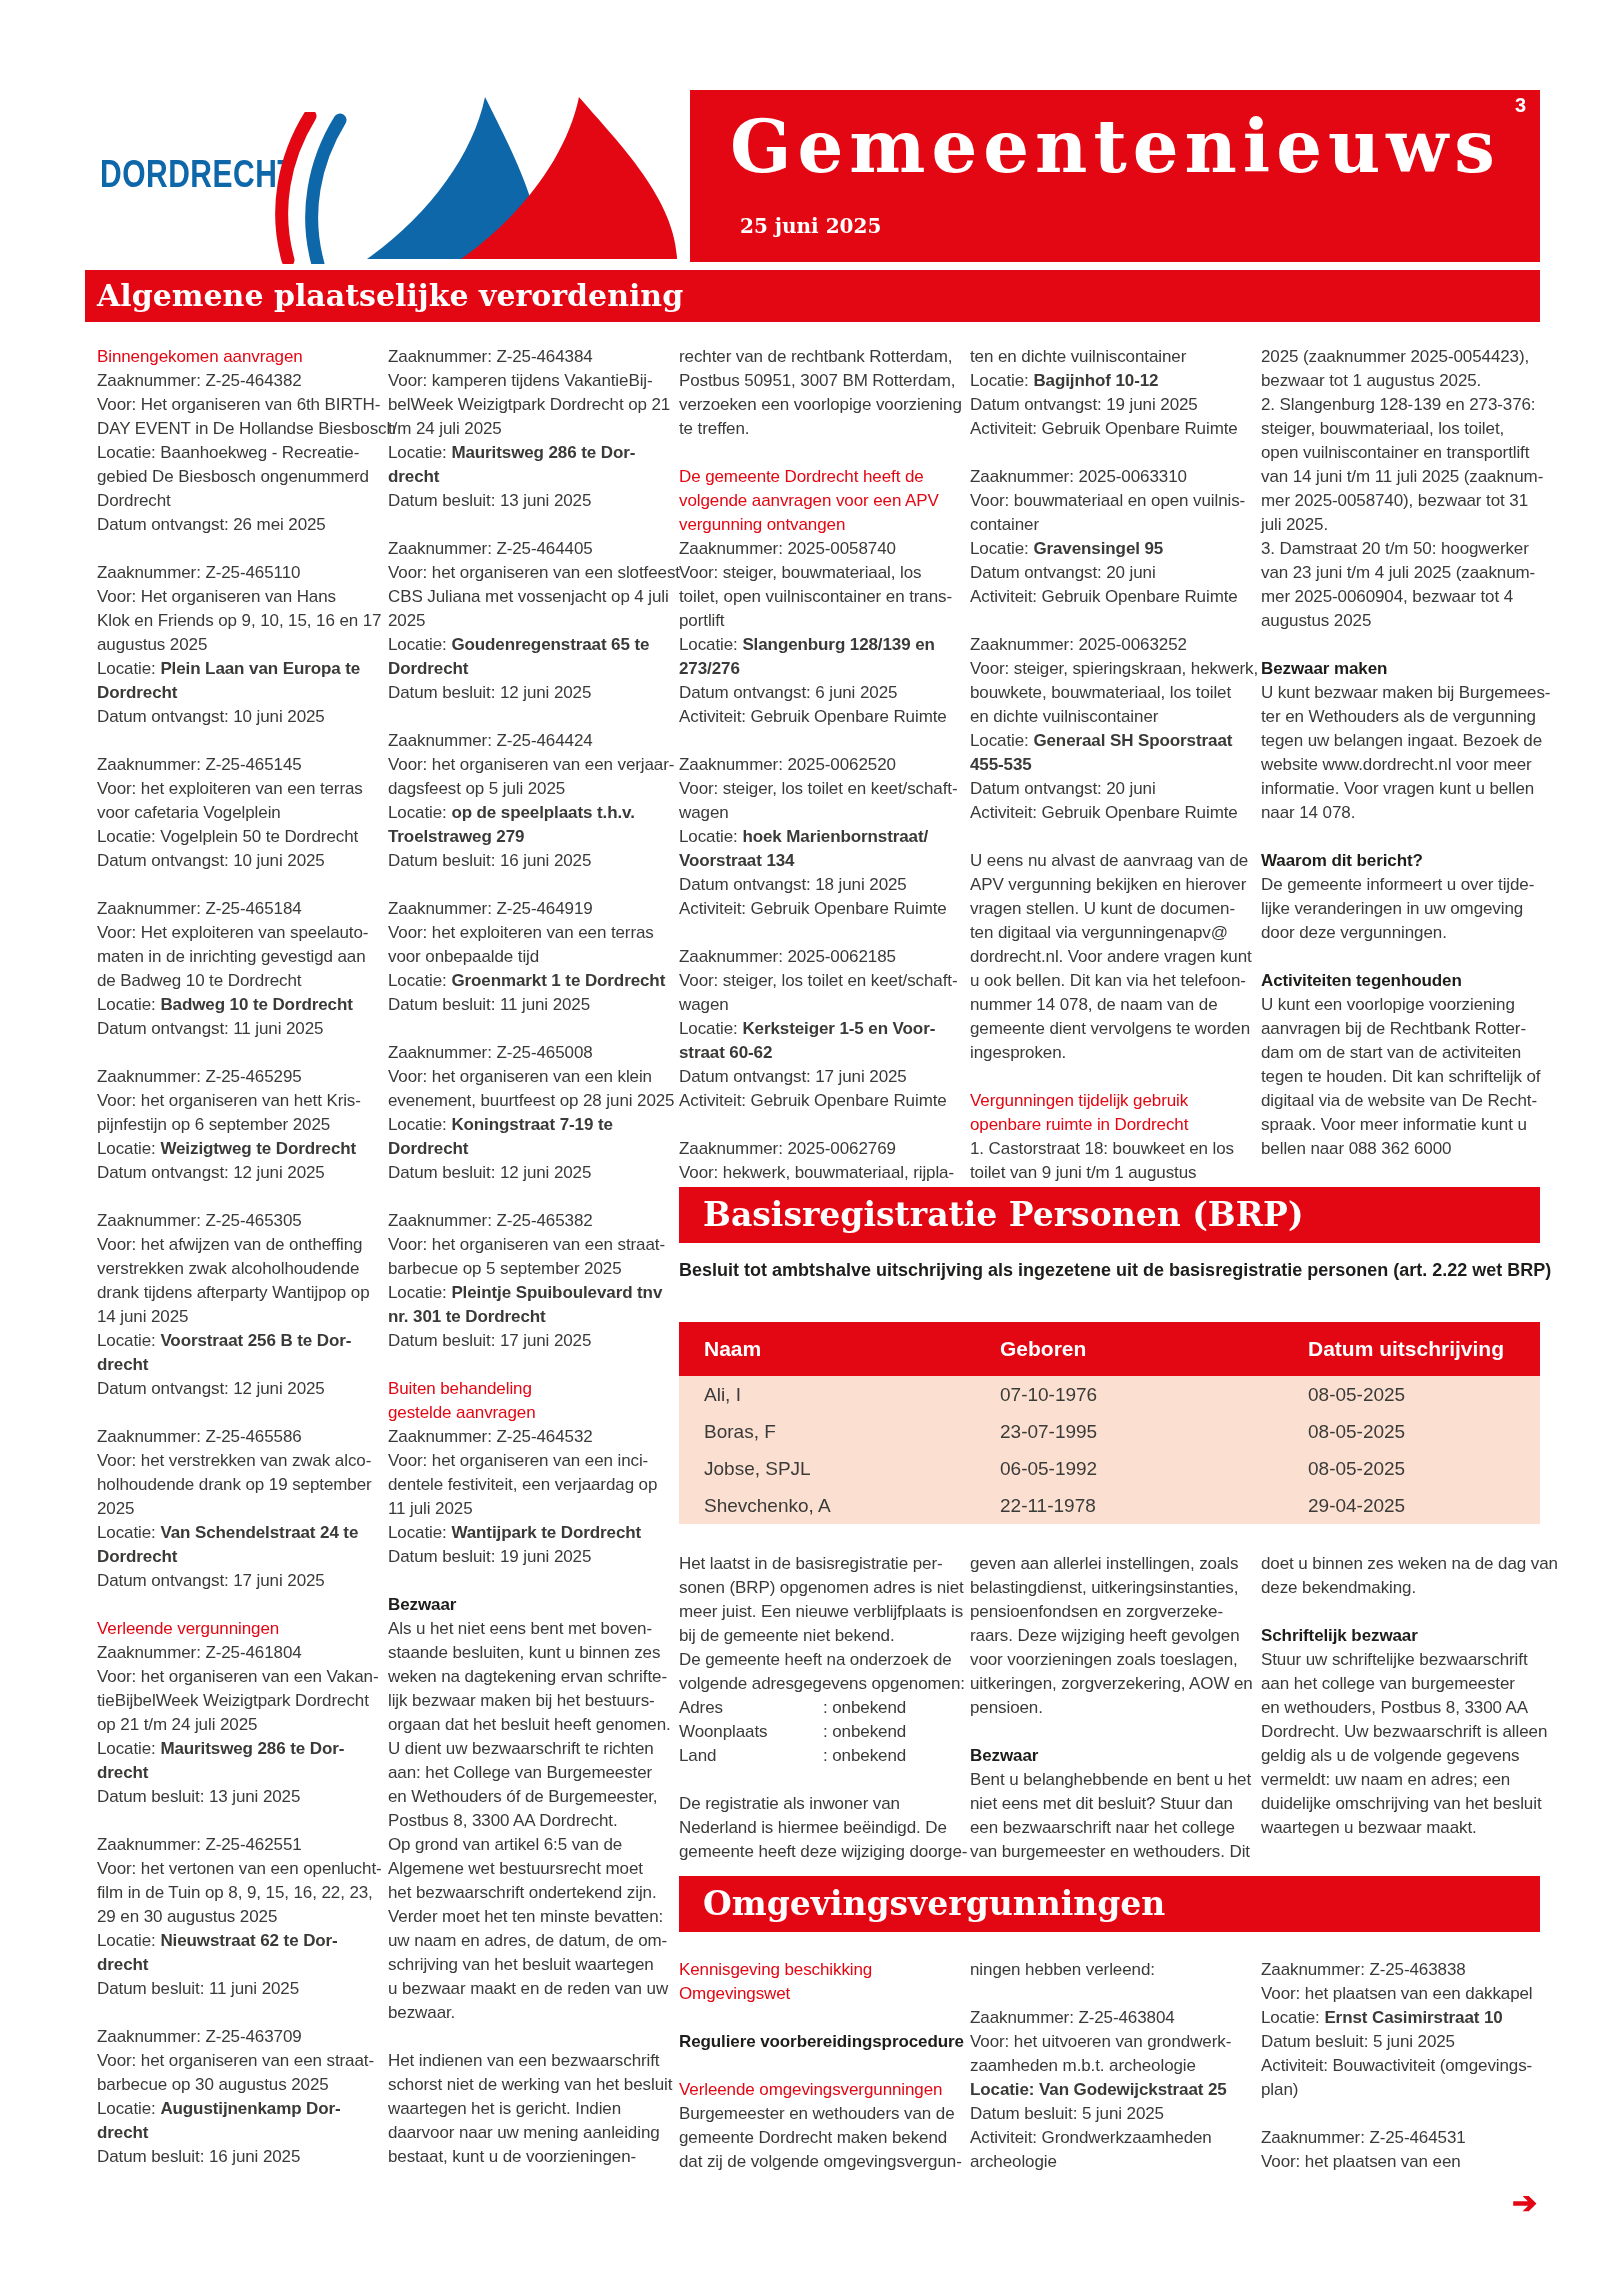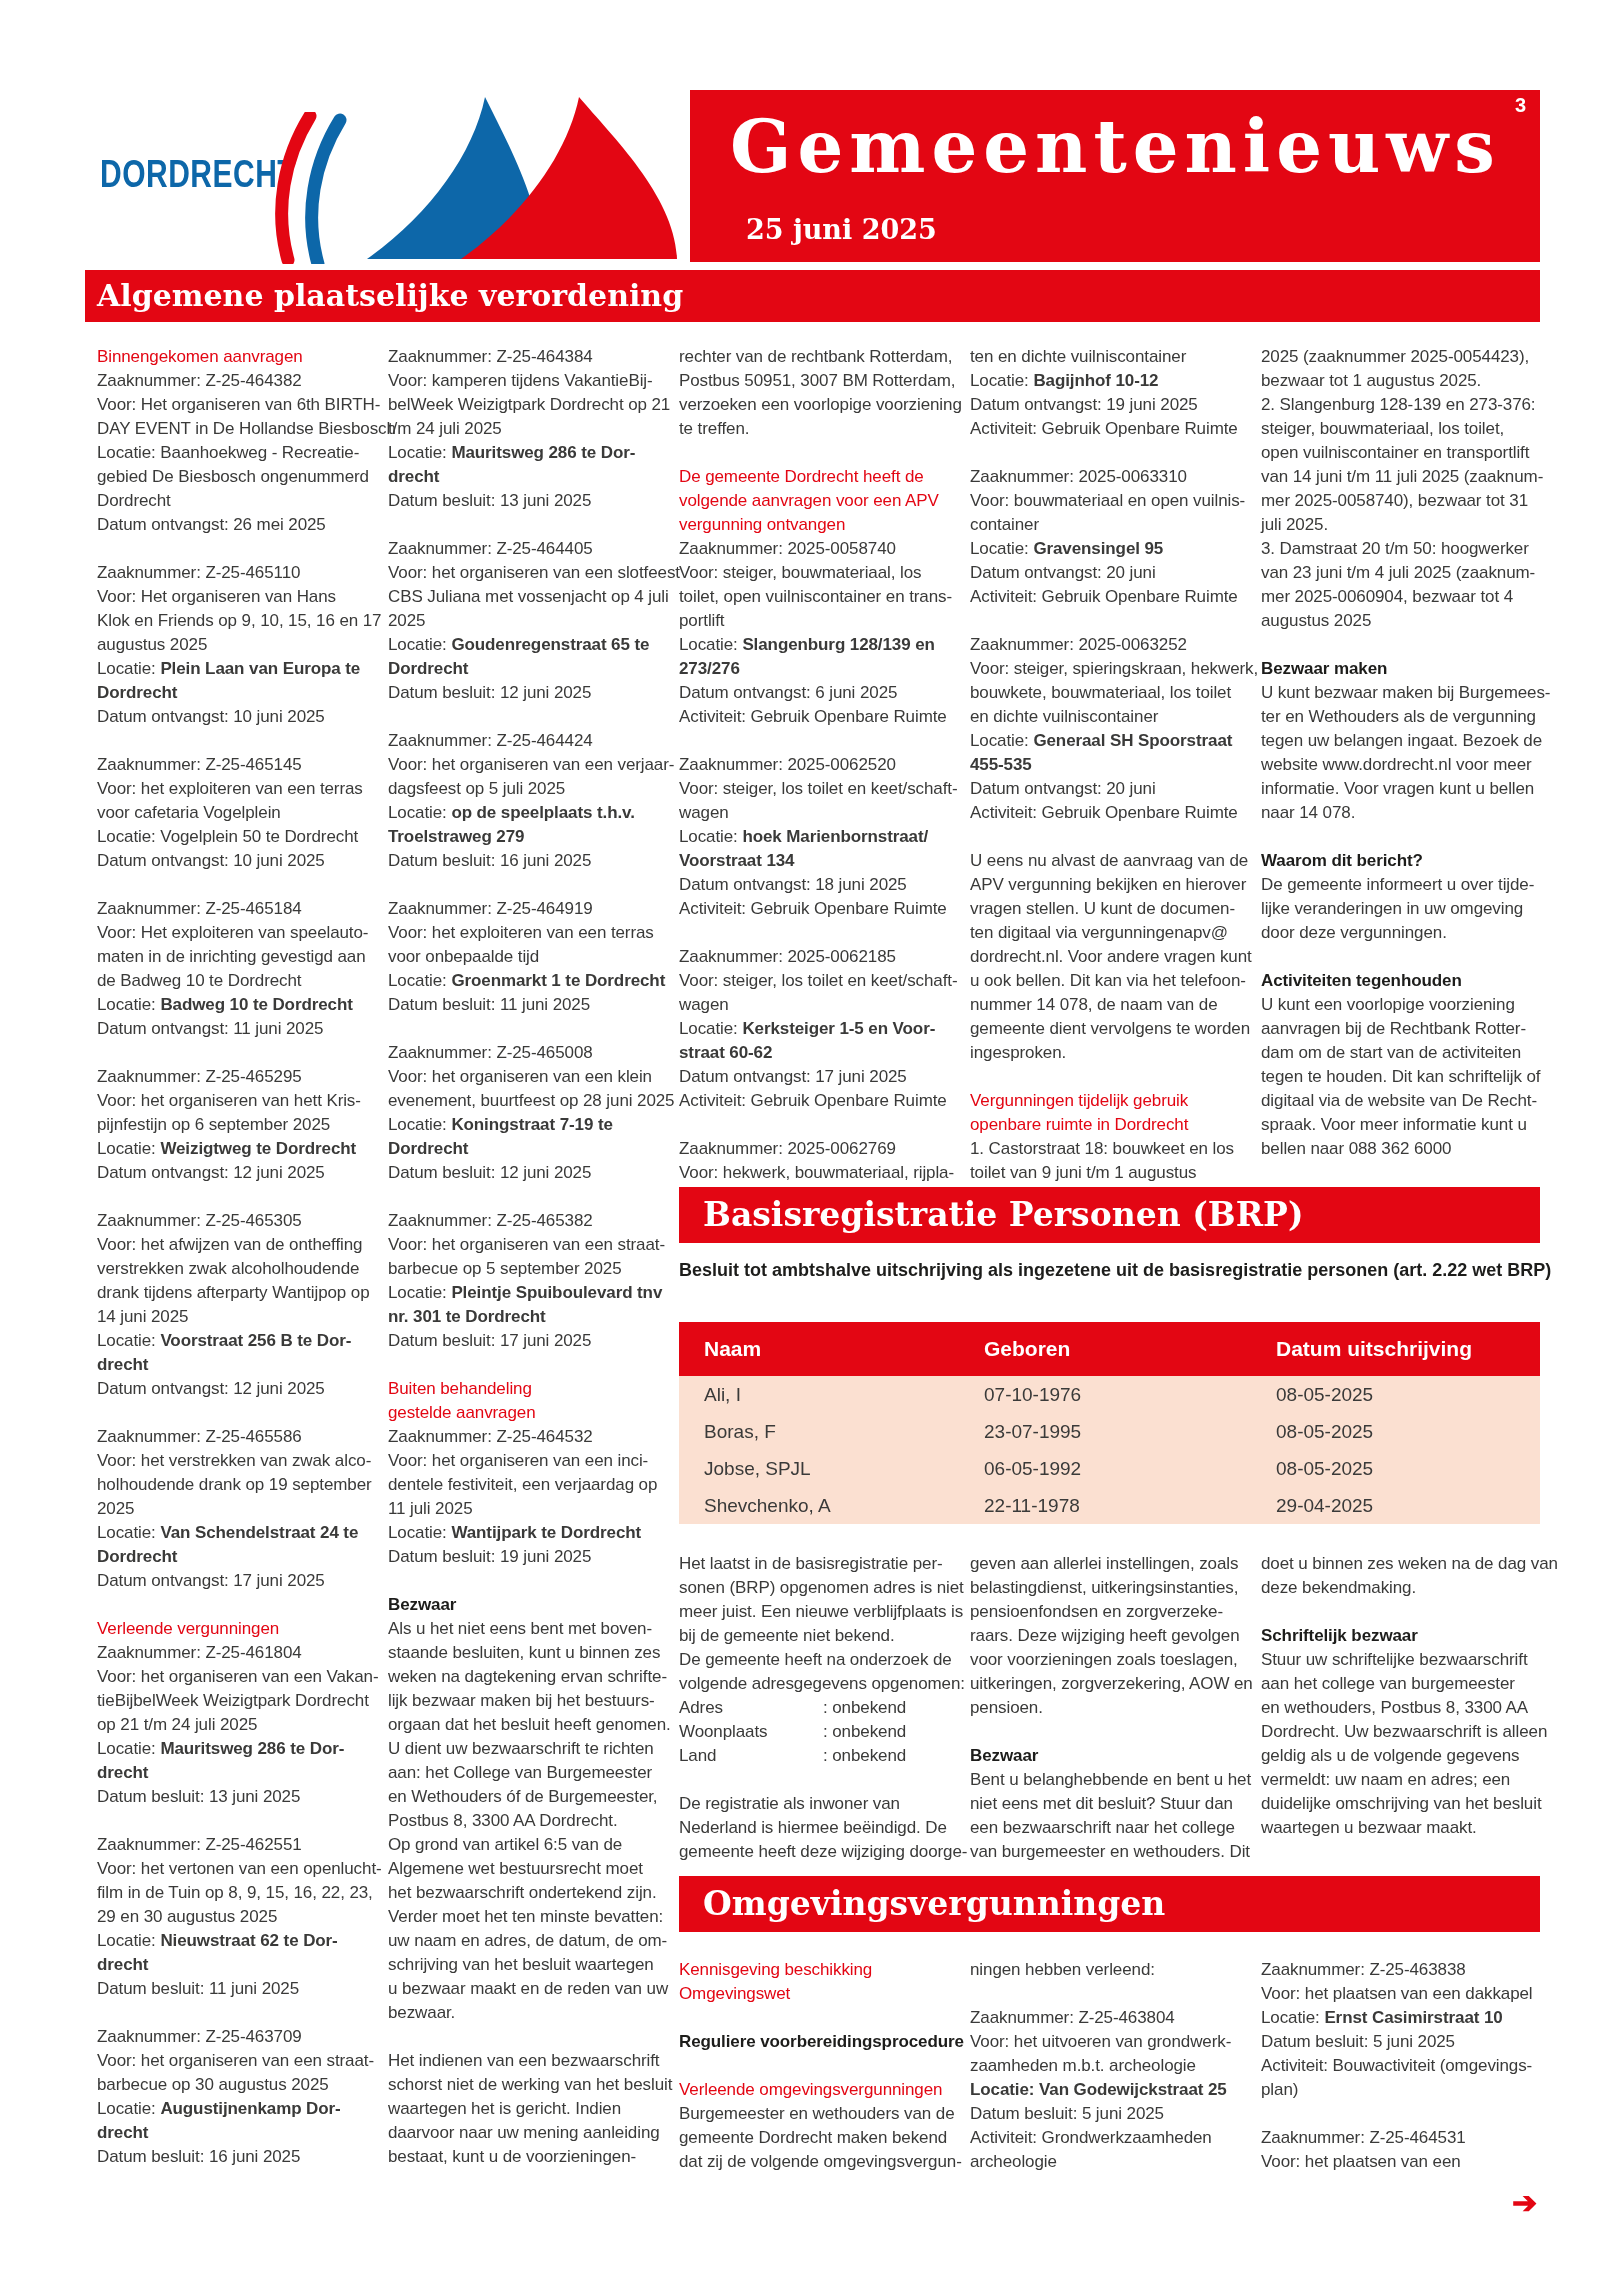--- a/index.html
+++ b/index.html
@@ -26,23 +26,23 @@
   .mast-banner{
     position:absolute;left:690px;top:90px;width:850px;height:172px;
     background:var(--red);
   }
   .mast-title{
     position:absolute;left:40px;top:14px;
     font-family:"DejaVu Serif", serif;font-weight:bold;
     font-size:72px;letter-spacing:6px;color:#fff;white-space:nowrap;
   }
   .mast-date{
-    position:absolute;left:56px;top:124px;
+    position:absolute;left:50px;top:124px;
     font-family:"DejaVu Serif", serif;font-weight:bold;
-    font-size:27px;color:#fff;
+    font-size:20px;color:#fff;
   }
   .page-num{
     position:absolute;right:14px;top:4px;
     font-size:20px;font-weight:bold;color:#fff;
   }
   
   .bar{
     position:absolute;background:var(--red);color:#fff;
     font-family:"DejaVu Serif", serif;font-weight:bold;white-space:nowrap;
   }
@@ -55,21 +55,21 @@
   .line b{font-weight:bold;}
   .red-bold{color:var(--red);font-weight:normal;}
   .black-bold{color:#1d1d1b;font-weight:bold;}
   .kv-key{display:inline-block;width:144px;}
   
   #brp-banner{left:679px;top:1187px;width:861px;}
   .brp-intro{position:absolute;left:679px;top:1256px;width:861px;}
   .brp-intro .b1{font-size:18px;font-weight:bold;color:#1d1d1b;line-height:28px;white-space:nowrap;}
   .brp-intro .b2{font-size:18px;line-height:28px;white-space:nowrap;}
   .brp-table{position:absolute;left:679px;top:1322px;width:861px;}
-  .brp-tr{display:grid;grid-template-columns:280px 292px auto;padding-left:25px;box-sizing:border-box;}
+  .brp-tr{display:grid;grid-template-columns:280px 292px auto;padding-left:25px;box-sizing:border-box;gap:16px;}
   .brp-head{background:var(--red);color:#fff;font-weight:bold;font-size:21px;line-height:54px;height:54px;}
   .brp-row{background:var(--peach);font-size:19px;line-height:37px;height:37px;}
   
   #omg-banner{left:679px;top:1876px;width:861px;}
   .next-arrow{
     position:absolute;left:1512px;top:2185px;
     color:var(--red);font-size:30px;font-weight:bold;
   }
 </style>
 </head>

